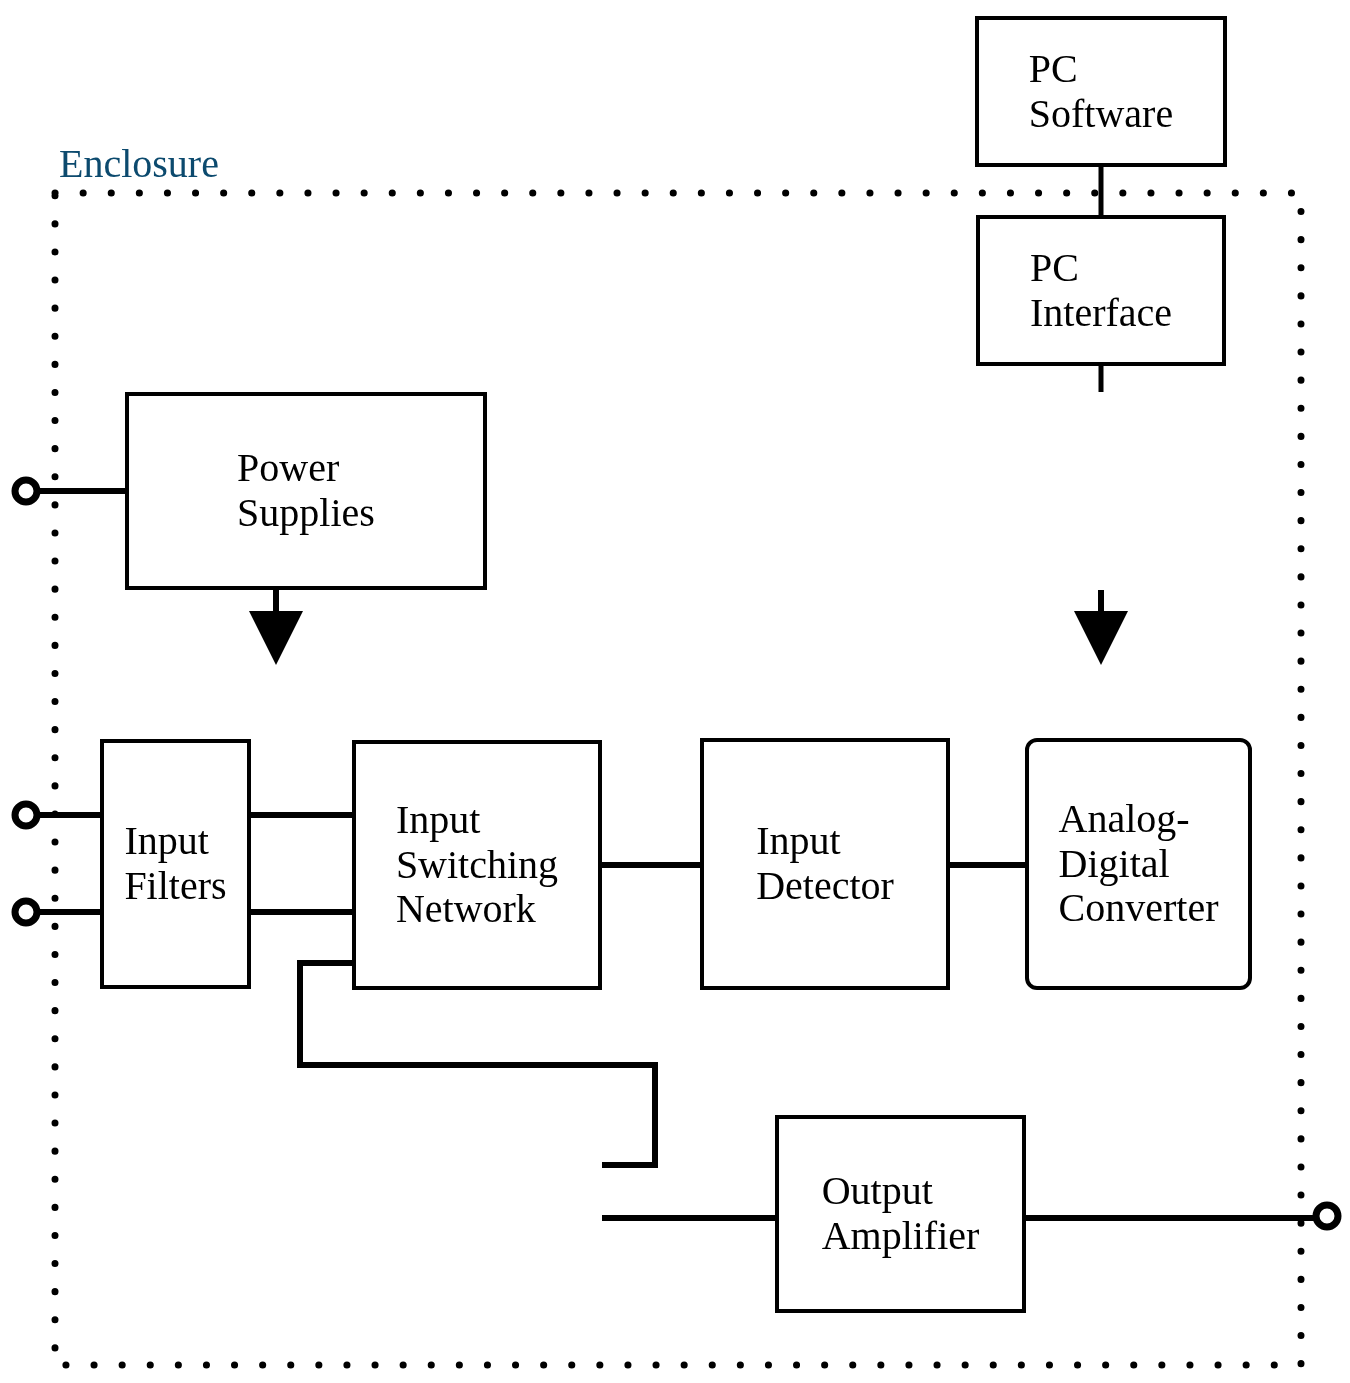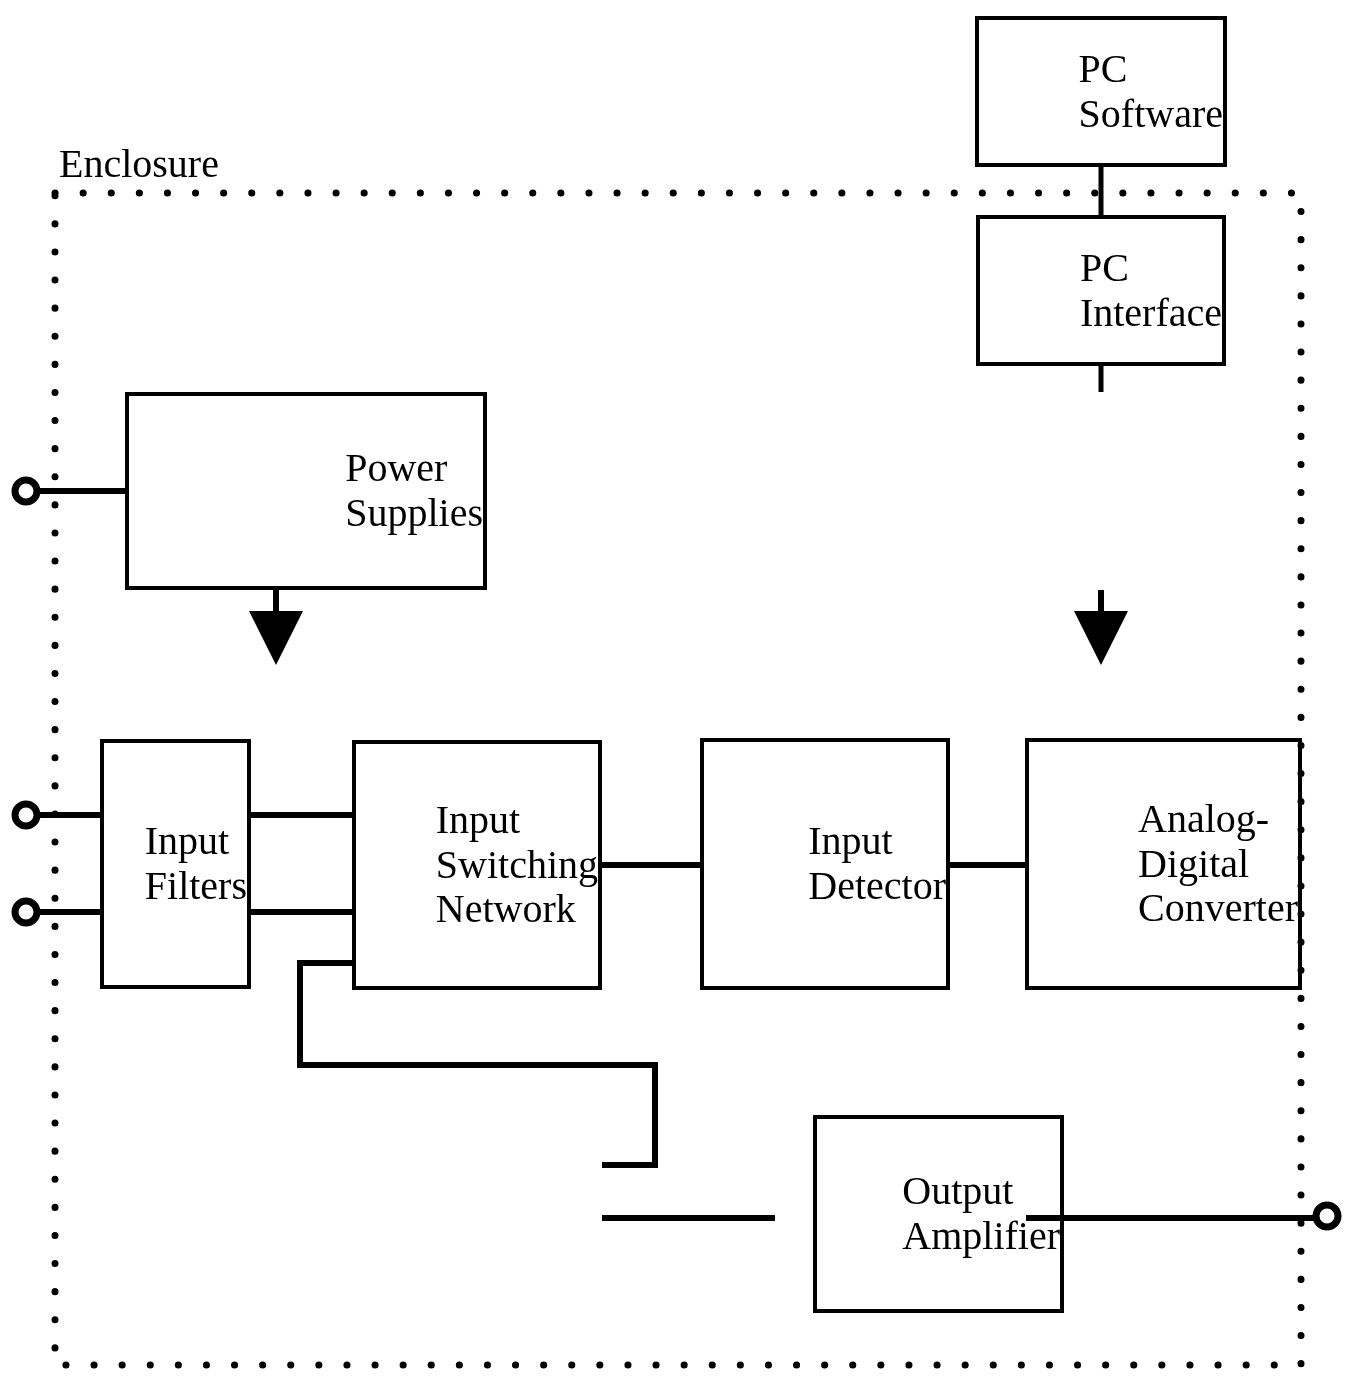--- a/index.html
+++ b/index.html
@@ -23,37 +23,37 @@
     height: 1383px;
     overflow: visible;
   }
   .box {
     position: absolute;
     border: 4px solid #000000;
     background: transparent;
     box-sizing: border-box;
     display: flex;
     align-items: center;
-    justify-content: flex-end;
+    justify-content: center;
   }
   .box-label {
     font-family: "Liberation Serif", "DejaVu Serif", serif;
     font-size: 40px;
     line-height: 1.12;
     color: #000000;
     text-align: left;
     white-space: pre-line;
     user-select: none;
   }
   .free-label {
     position: absolute;
     font-family: "Liberation Serif", "DejaVu Serif", serif;
     font-size: 40px;
     line-height: 1.1;
-    color: #000000;
+    color: #0c4a6e;
     white-space: nowrap;
     user-select: none;
     background: #ffffff;
   }
 </style>
 </head>
 <body>
 
 <div id="canvas">
 
@@ -126,28 +126,28 @@
     <span class="box-label">Input
 Switching
 Network</span>
   </div>
 
   <div class="box" style="left:700px; top:738px; width:250px; height:252px;">
     <span class="box-label">Input
 Detector</span>
   </div>
 
-  <div class="box" style="left:1025px; top:738px; width:277px; height:252px;">
+  <div class="box" style="left:1025px; top:738px; width:227px; height:252px;border-radius:12px;">
     <span class="box-label">Analog-
 Digital
 Converter</span>
   </div>
 
 
-  <div class="box" style="left:813px; top:1115px; width:251px; height:198px;">
+  <div class="box" style="left:775px; top:1115px; width:251px; height:198px;">
     <span class="box-label">Output
 Amplifier</span>
   </div>
 
   <div class="free-label" style="left:55px; top:142px; padding:0 4px;">Enclosure</div>
 
 
 </div>
 
 </body></html>

